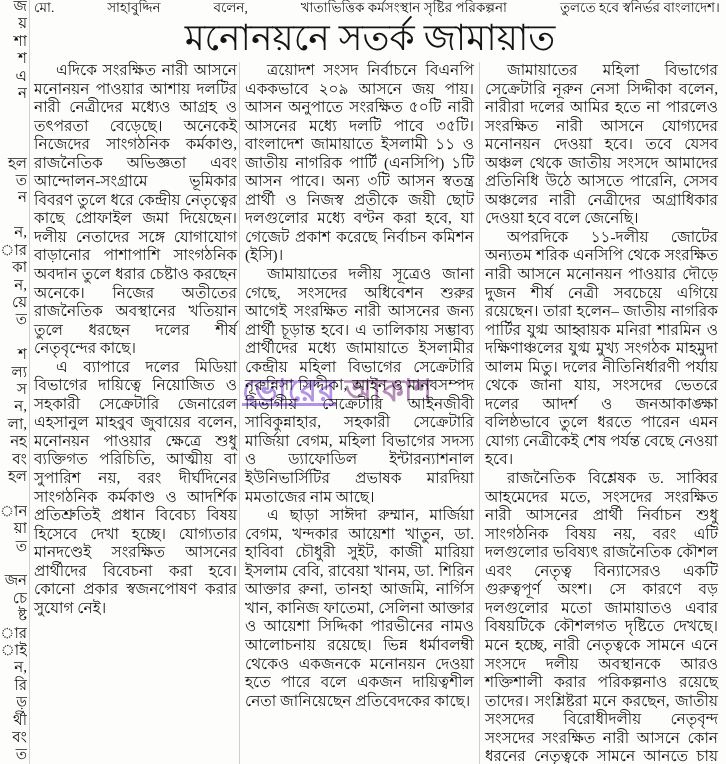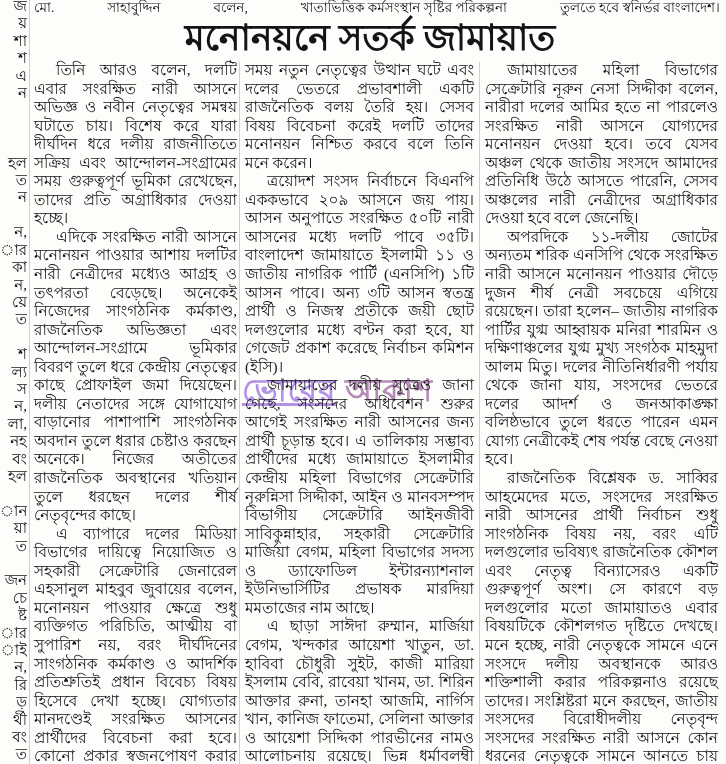--- a/index.html
+++ b/index.html
@@ -4,21 +4,21 @@
 <style>
   html,body{margin:0;padding:0;background:#e9e9e9;}
   .page{position:relative;width:726px;height:764px;background:#fdfdfb;overflow:hidden;
         font-family:"Liberation Serif","DejaVu Serif",serif;color:#141414;}
   
   .top-strip{position:absolute;left:34px;right:6px;top:-3px;height:20px;display:flex;
              justify-content:space-between;align-items:flex-start;font-size:13.5px;
              white-space:nowrap;overflow:hidden;}
   
   .headline{position:absolute;left:90px;width:560px;top:18px;text-align:center;
-            font-size:36px;font-weight:bold;line-height:40px;}
+            font-size:36px;font-weight:normal;line-height:40px;}
   
   .left-strip{position:absolute;left:0;top:-2px;width:27px;height:768px;text-align:right;
               font-size:15px;line-height:17.4px;white-space:pre-line;overflow:hidden;}
   
   .vrule{position:absolute;width:1px;background:#cfcfcb;}
   .vrule.r0{left:29px;top:0;height:764px;}
   .vrule.r1{left:239px;top:62px;height:702px;}
   .vrule.r2{left:479px;top:62px;height:702px;}
   
   .col{position:absolute;top:61px;font-size:15.3px;line-height:18.55px;text-align:justify;}
@@ -91,28 +91,26 @@
 ড়
 র্থী
 বং
 ত</div>
 
   <div class="vrule r0"></div>
   <div class="vrule r1"></div>
   <div class="vrule r2"></div>
 
   <div class="col col1">
-    <p>তিনি আরও বলেন, দলটি এবার সংরক্ষিত নারী আসনে অভিজ্ঞ ও নবীন নেতৃত্বের সমন্বয় ঘটাতে চায়। বিশেষ করে যারা দীর্ঘদিন ধরে দলীয় রাজনীতিতে সক্রিয় এবং আন্দোলন-সংগ্রামের সময় গুরুত্বপূর্ণ ভূমিকা রেখেছেন, তাদের প্রতি অগ্রাধিকার দেওয়া হচ্ছে।</p>
     <p>এদিকে সংরক্ষিত নারী আসনে মনোনয়ন পাওয়ার আশায় দলটির নারী নেত্রীদের মধ্যেও আগ্রহ ও তৎপরতা বেড়েছে। অনেকেই নিজেদের সাংগঠনিক কর্মকাণ্ড, রাজনৈতিক অভিজ্ঞতা এবং আন্দোলন-সংগ্রামে ভূমিকার বিবরণ তুলে ধরে কেন্দ্রীয় নেতৃত্বের কাছে প্রোফাইল জমা দিয়েছেন। দলীয় নেতাদের সঙ্গে যোগাযোগ বাড়ানোর পাশাপাশি সাংগঠনিক অবদান তুলে ধরার চেষ্টাও করছেন অনেকে। নিজের অতীতের রাজনৈতিক অবস্থানের খতিয়ান তুলে ধরছেন দলের শীর্ষ নেতৃবৃন্দের কাছে।</p>
     <p>এ ব্যাপারে দলের মিডিয়া বিভাগের দায়িত্বে নিয়োজিত ও সহকারী সেক্রেটারি জেনারেল এহসানুল মাহবুব জুবায়ের বলেন, মনোনয়ন পাওয়ার ক্ষেত্রে শুধু ব্যক্তিগত পরিচিতি, আত্মীয় বা সুপারিশ নয়, বরং দীর্ঘদিনের সাংগঠনিক কর্মকাণ্ড ও আদর্শিক প্রতিশ্রুতিই প্রধান বিবেচ্য বিষয় হিসেবে দেখা হচ্ছে। যোগ্যতার মানদণ্ডেই সংরক্ষিত আসনের প্রার্থীদের বিবেচনা করা হবে। কোনো প্রকার স্বজনপোষণ করার সুযোগ নেই।</p>
 
   </div>
 
   <div class="col col2">
-    <p class="cont">সময় নতুন নেতৃত্বের উত্থান ঘটে এবং দলের ভেতরে প্রভাবশালী একটি রাজনৈতিক বলয় তৈরি হয়। সেসব বিষয় বিবেচনা করেই দলটি তাদের মনোনয়ন নিশ্চিত করবে বলে তিনি মনে করেন।</p>
     <p>ত্রয়োদশ সংসদ নির্বাচনে বিএনপি এককভাবে ২০৯ আসনে জয় পায়। আসন অনুপাতে সংরক্ষিত ৫০টি নারী আসনের মধ্যে দলটি পাবে ৩৫টি। বাংলাদেশ জামায়াতে ইসলামী ১১ ও জাতীয় নাগরিক পার্টি (এনসিপি) ১টি আসন পাবে। অন্য ৩টি আসন স্বতন্ত্র প্রার্থী ও নিজস্ব প্রতীকে জয়ী ছোট দলগুলোর মধ্যে বণ্টন করা হবে, যা গেজেট প্রকাশ করেছে নির্বাচন কমিশন (ইসি)।</p>
     <p>জামায়াতের দলীয় সূত্রেও জানা গেছে, সংসদের অধিবেশন শুরুর আগেই সংরক্ষিত নারী আসনের জন্য প্রার্থী চূড়ান্ত হবে। এ তালিকায় সম্ভাব্য প্রার্থীদের মধ্যে জামায়াতে ইসলামীর কেন্দ্রীয় মহিলা বিভাগের সেক্রেটারি নূরুন্নিসা সিদ্দীকা, আইন ও মানবসম্পদ বিভাগীয় সেক্রেটারি আইনজীবী সাবিকুন্নাহার, সহকারী সেক্রেটারি মার্জিয়া বেগম, মহিলা বিভাগের সদস্য ও ড্যাফোডিল ইন্টারন্যাশনাল ইউনিভার্সিটির প্রভাষক মারদিয়া মমতাজের নাম আছে।</p>
     <p>এ ছাড়া সাঈদা রুম্মান, মার্জিয়া বেগম, খন্দকার আয়েশা খাতুন, ডা. হাবিবা চৌধুরী সুইট, কাজী মারিয়া ইসলাম বেবি, রাবেয়া খানম, ডা. শিরিন আক্তার রুনা, তানহা আজমি, নার্গিস খান, কানিজ ফাতেমা, সেলিনা আক্তার ও আয়েশা সিদ্দিকা পারভীনের নামও আলোচনায় রয়েছে। ভিন্ন ধর্মাবলম্বী থেকেও একজনকে মনোনয়ন দেওয়া হতে পারে বলে একজন দায়িত্বশীল নেতা জানিয়েছেন প্রতিবেদকের কাছে।</p>
 
   </div>
 
   <div class="col col3">
     <p>জামায়াতের মহিলা বিভাগের সেক্রেটারি নূরুন নেসা সিদ্দীকা বলেন, নারীরা দলের আমির হতে না পারলেও সংরক্ষিত নারী আসনে যোগ্যদের মনোনয়ন দেওয়া হবে। তবে যেসব অঞ্চল থেকে জাতীয় সংসদে আমাদের প্রতিনিধি উঠে আসতে পারেনি, সেসব অঞ্চলের নারী নেত্রীদের অগ্রাধিকার দেওয়া হবে বলে জেনেছি।</p>
     <p>অপরদিকে ১১-দলীয় জোটের অন্যতম শরিক এনসিপি থেকে সংরক্ষিত নারী আসনে মনোনয়ন পাওয়ার দৌড়ে দুজন শীর্ষ নেত্রী সবচেয়ে এগিয়ে রয়েছেন। তারা হলেন– জাতীয় নাগরিক পার্টির যুগ্ম আহ্বায়ক মনিরা শারমিন ও দক্ষিণাঞ্চলের যুগ্ম মুখ্য সংগঠক মাহমুদা আলম মিতু। দলের নীতিনির্ধারণী পর্যায় থেকে জানা যায়, সংসদের ভেতরে দলের আদর্শ ও জনআকাঙ্ক্ষা বলিষ্ঠভাবে তুলে ধরতে পারেন এমন যোগ্য নেত্রীকেই শেষ পর্যন্ত বেছে নেওয়া হবে।</p>
     <p>রাজনৈতিক বিশ্লেষক ড. সাব্বির আহমেদের মতে, সংসদের সংরক্ষিত নারী আসনের প্রার্থী নির্বাচন শুধু সাংগঠনিক বিষয় নয়, বরং এটি দলগুলোর ভবিষ্যৎ রাজনৈতিক কৌশল এবং নেতৃত্ব বিন্যাসেরও একটি গুরুত্বপূর্ণ অংশ। সে কারণে বড় দলগুলোর মতো জামায়াতও এবার বিষয়টিকে কৌশলগত দৃষ্টিতে দেখছে। মনে হচ্ছে, নারী নেতৃত্বকে সামনে এনে সংসদে দলীয় অবস্থানকে আরও শক্তিশালী করার পরিকল্পনাও রয়েছে তাদের। সংশ্লিষ্টরা মনে করছেন, জাতীয় সংসদের বিরোধীদলীয় নেতৃবৃন্দ সংসদের সংরক্ষিত নারী আসনে কোন ধরনের নেতৃত্বকে সামনে আনতে চায় এবং ভবিষ্যৎ রাজনীতিতে নারী নেতৃত্বকে কীভাবে ভূমিকা রাখবে, তাই প্রমাণ হবে তাদের প্রার্থী বাছাইয়ে।</p>

